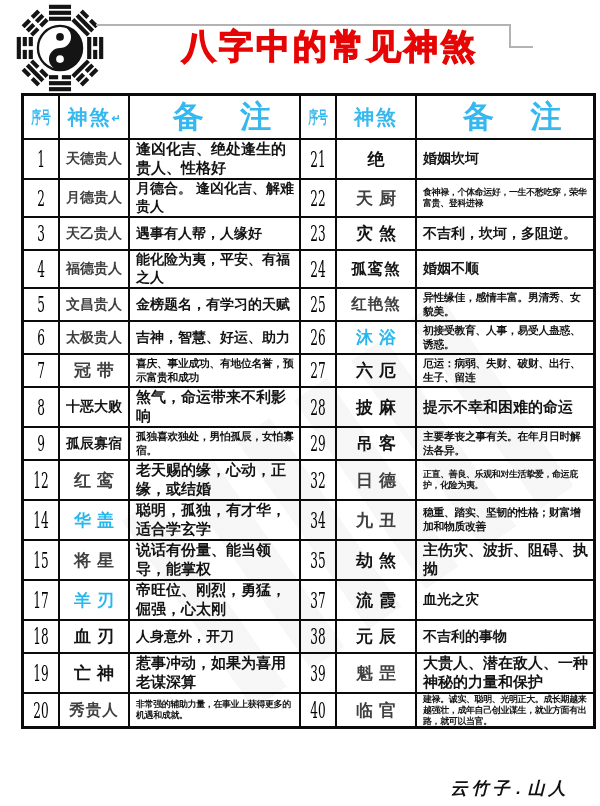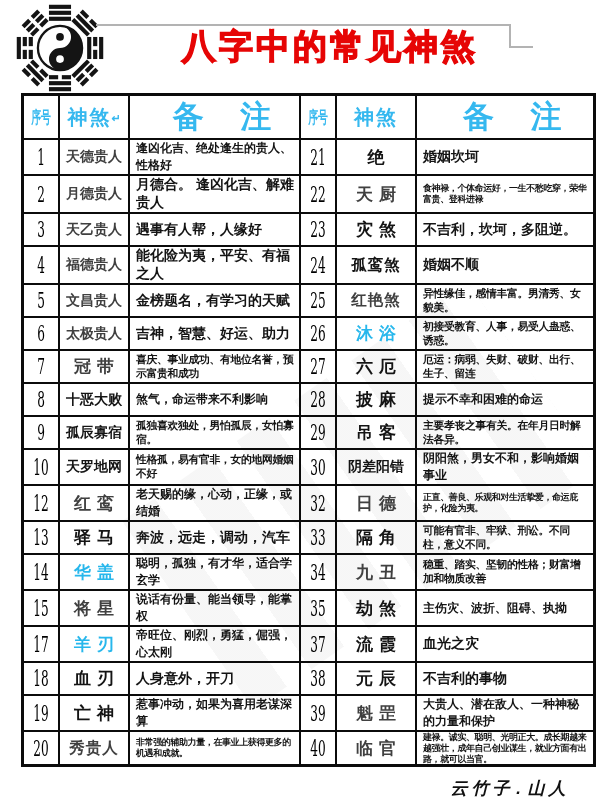--- a/index.html
+++ b/index.html
@@ -44,21 +44,21 @@
   .num{display:inline-block;font-family:"DejaVu Serif",serif;font-size:22px;transform:scaleX(0.55);}
   .c-name{text-align:center;vertical-align:middle;font-weight:bold;white-space:nowrap;}
   .c-note{text-align:left;vertical-align:middle;font-weight:bold;color:#141414;padding:0 3px 0 6px;}
   .clr-red{color:#404040;}
   .clr-cyan{color:#27b7ec;}
   .clr-black{color:#141414;}
   .nm2{font-size:17px;letter-spacing:6px;text-indent:6px;}
   .nm3{font-size:15.5px;letter-spacing:1px;}
   .nm4{font-size:14px;letter-spacing:0;}
   .sz-n{font-size:14px;}
-  .sz-s{font-size:12px;}
+  .sz-s{font-size:15px;}
   .sz-xs{font-size:10.8px;letter-spacing:-0.3px;}
   .sz-xxs{font-size:9px;line-height:1.2;letter-spacing:-0.4px;white-space:normal;}
   
   .signature{
     position:absolute;left:430px;top:777px;width:160px;text-align:center;
     font-family:Liberation Mono, monospace;font-style:italic;font-weight:bold;
     font-size:17px;color:#111;letter-spacing:4px;
   }
 </style>
 </head>
@@ -221,44 +221,28 @@
       </tr>
       <tr>
         <td class="c-no"><span class="num">9</span></td>
         <td class="c-name clr-black nm4">孤辰寡宿</td>
         <td class="c-note sz-xs">孤独喜欢独处，男怕孤辰，女怕寡宿。</td>
         <td class="c-no"><span class="num">29</span></td>
         <td class="c-name clr-black nm2">吊客</td>
         <td class="c-note sz-xs">主要孝丧之事有关。在年月日时解法各异。</td>
       </tr>
       <tr>
-        <td class="c-no"><span class="num">10</span></td>
-        <td class="c-name clr-black nm4">天罗地网</td>
-        <td class="c-note sz-xs">性格孤，易有官非，女的地网婚姻不好</td>
-        <td class="c-no"><span class="num">30</span></td>
-        <td class="c-name clr-black nm4">阴差阳错</td>
-        <td class="c-note sz-s">阴阳煞，男女不和，影响婚姻事业</td>
-      </tr>
-      <tr>
         <td class="c-no"><span class="num">12</span></td>
         <td class="c-name clr-red nm2">红鸾</td>
         <td class="c-note sz-s">老天赐的缘，心动，正缘，或结婚</td>
         <td class="c-no"><span class="num">32</span></td>
         <td class="c-name clr-red nm2">日德</td>
         <td class="c-note sz-xxs">正直、善良、乐观和对生活挚爱，命运庇护，化险为夷。</td>
       </tr>
       <tr>
-        <td class="c-no"><span class="num">13</span></td>
-        <td class="c-name clr-black nm2">驿马</td>
-        <td class="c-note sz-n">奔波，远走，调动，汽车</td>
-        <td class="c-no"><span class="num">33</span></td>
-        <td class="c-name clr-black nm2">隔角</td>
-        <td class="c-note sz-xs">可能有官非、牢狱、刑讼。不同柱，意义不同。</td>
-      </tr>
-      <tr>
         <td class="c-no"><span class="num">14</span></td>
         <td class="c-name clr-cyan nm2">华盖</td>
         <td class="c-note sz-s">聪明，孤独，有才华，适合学玄学</td>
         <td class="c-no"><span class="num">34</span></td>
         <td class="c-name clr-red nm2">九丑</td>
         <td class="c-note sz-xs">稳重、踏实、坚韧的性格；财富增加和物质改善</td>
       </tr>
       <tr>
         <td class="c-no"><span class="num">15</span></td>
         <td class="c-name clr-red nm2">将星</td>

